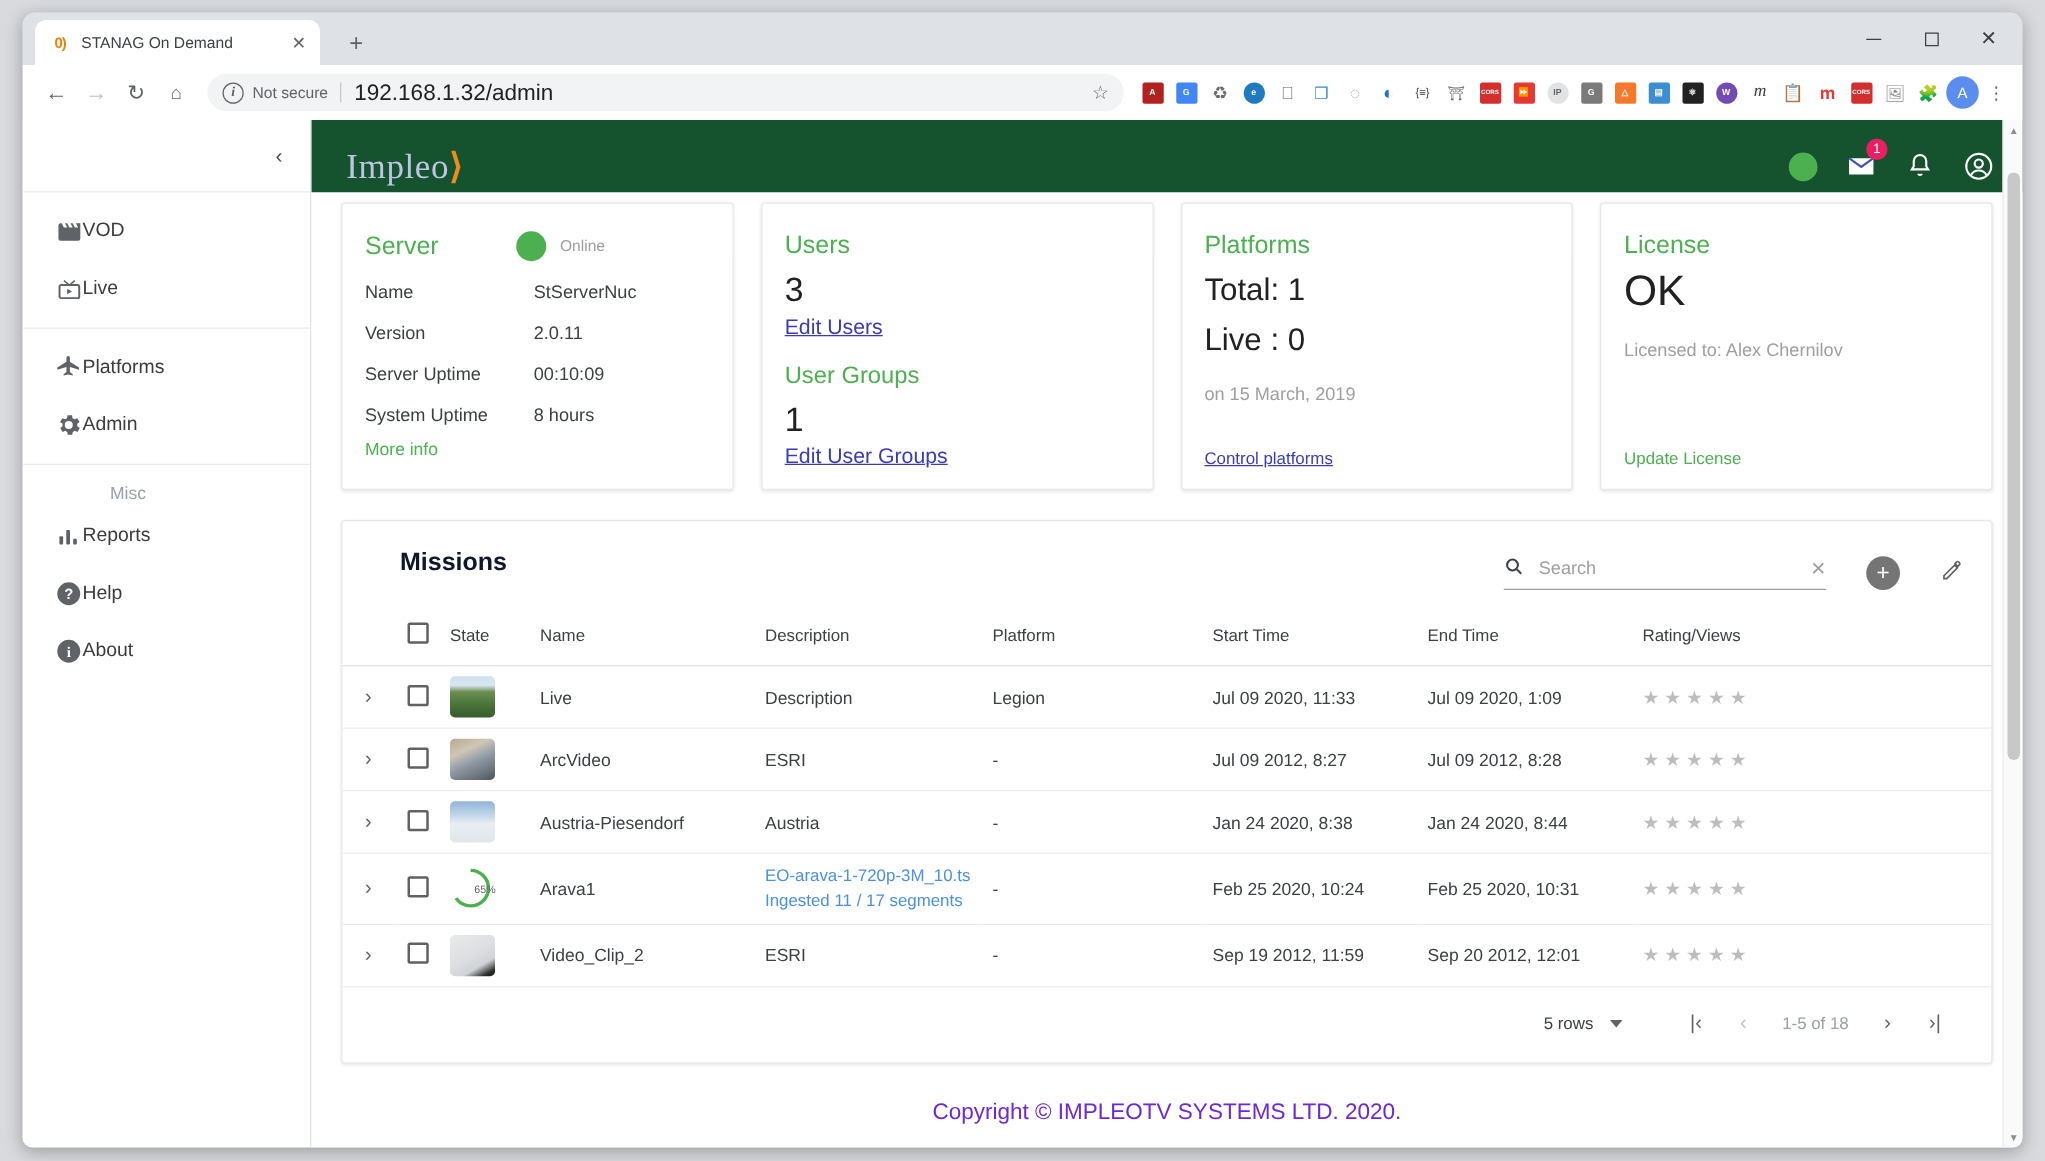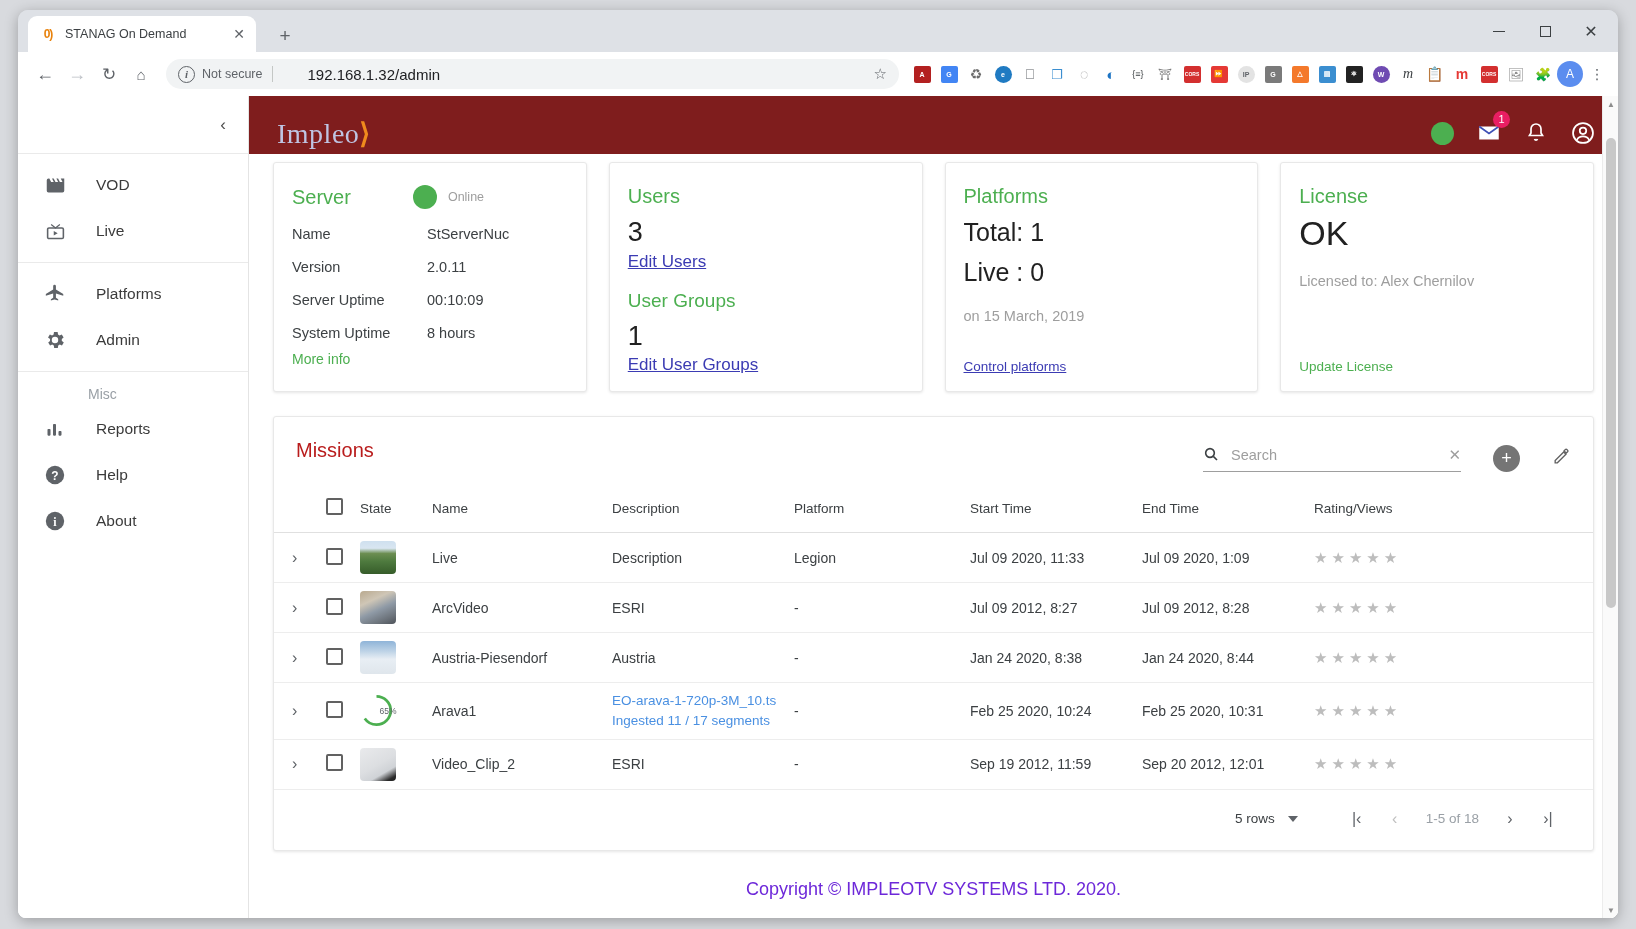--- a/index.html
+++ b/index.html
@@ -99,21 +99,21 @@
   }
   .omni-info {
     width: 17px; height: 17px; flex: none;
     border: 1.3px solid #5f6368; border-radius: 50%;
     display: flex; align-items: center; justify-content: center;
     font-size: 11px; color: #5f6368; font-family: "Liberation Serif", serif;
     font-style: italic; font-weight: bold;
   }
   .omni-sec { font-size: 12.5px; color: #5f6368; margin-left: 7px; white-space: nowrap; }
   .omni-sep { width: 1px; height: 16px; background: #c4c7c5; margin: 0 10px; }
-  .omni-url { font-size: 15px; color: #202124; white-space: nowrap; margin-left: 24px; }
+  .omni-url { font-size: 18px; color: #202124; white-space: nowrap; }
   .omni-star { margin-left: auto; color: #5f6368; font-size: 15px; padding-right: 6px; }
 
   .ext-tray { display: flex; align-items: center; gap: 1px; flex: none; }
   .ext {
     width: 26px; height: 26px;
     display: flex; align-items: center; justify-content: center;
     font-size: 10px;
     flex: none;
   }
   .ext-sq { width: 17px; height: 17px; border-radius: 2px; display:flex; align-items:center; justify-content:center;
@@ -146,34 +146,33 @@
     display: flex; align-items: center; justify-content: flex-end;
     padding-right: 16px;
     border-bottom: 1px solid #eaeaea;
   }
   .sb-collapse { color: #4d4d4d; font-size: 17px; line-height: 1; padding: 6px; }
   .sb-group { border-bottom: 1px solid #eaeaea; padding: 8px 0; }
   .sb-item {
     height: 46px;
     display: flex; align-items: center;
     padding-left: 26px;
-    gap: 30px;
   }
   .sb-icon { width: 22px; height: 22px; color: #5f6368; display:flex; align-items:center; justify-content:center; flex:none; }
   .sb-label { font-size: 15.5px; color: #3b3b3b; }
   .sb-misc { font-size: 14px; color: #9aa0a6; padding: 14px 0 4px 70px; }
 
   
   .main {
     position: absolute; left: 231px; right: 0; top: 0; bottom: 0;
     background: #fff;
   }
   .appbar {
     height: 58px;
-    background: #7f1d1d;
+    background: #14532d;
     display: flex; align-items: center;
     padding: 16px 22px 0 28px;
   }
   .logo {
     font-family: "Liberation Serif", serif;
     font-size: 28px; color: #bfc4e2; letter-spacing: .5px;
   }
   .logo .mark { color: #f08b1d; font-weight: bold; }
   .appbar-right { margin-left: auto; display: flex; align-items: center; gap: 22px; }
   .status-dot { width: 23px; height: 23px; border-radius: 50%; background: #4caf50; }
@@ -227,21 +226,21 @@
     margin-top: 24px;
     background: #fff;
     border: 1px solid #e8e8e8;
     border-radius: 3px;
     box-shadow: 0 1px 3px rgba(0,0,0,.10);
   }
   .panel-head {
     display: flex; align-items: flex-start;
     padding: 22px 22px 0 22px;
   }
-  .panel-title { font-size: 20px; color: #b91c1c; font-weight: 400; }
+  .panel-title { font-size: 20px; color: #0f172a; font-weight: 700; margin-left: 24px; }
   .panel-tools { margin-left: auto; display: flex; align-items: center; gap: 32px; padding-top: 6px; }
   .searchbox {
     width: 258px;
     display: flex; align-items: center; gap: 12px;
     border-bottom: 1px solid #9e9e9e;
     padding-bottom: 6px;
   }
   .search-icon { color: #3c4043; font-size: 15px; }
   .search-input {
     flex: 1; border: 0; outline: 0;

